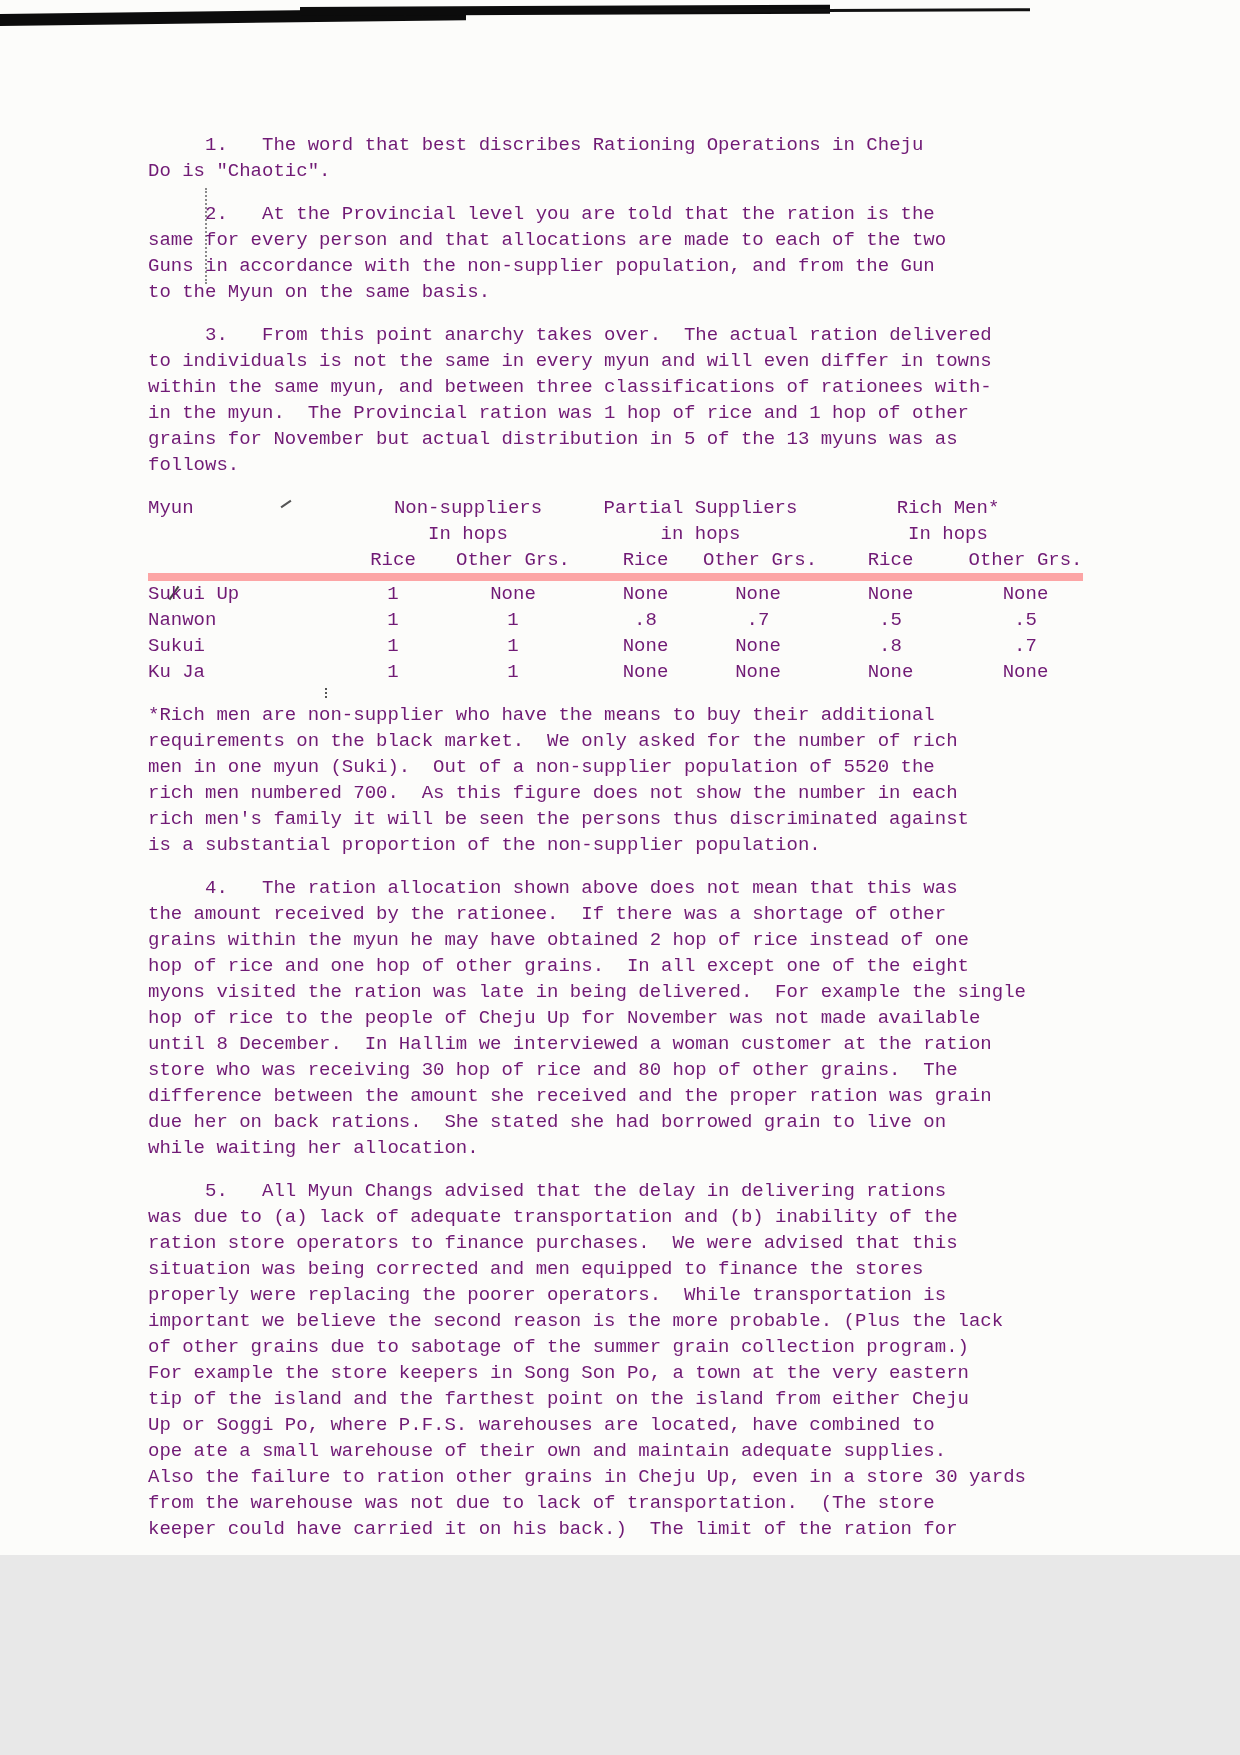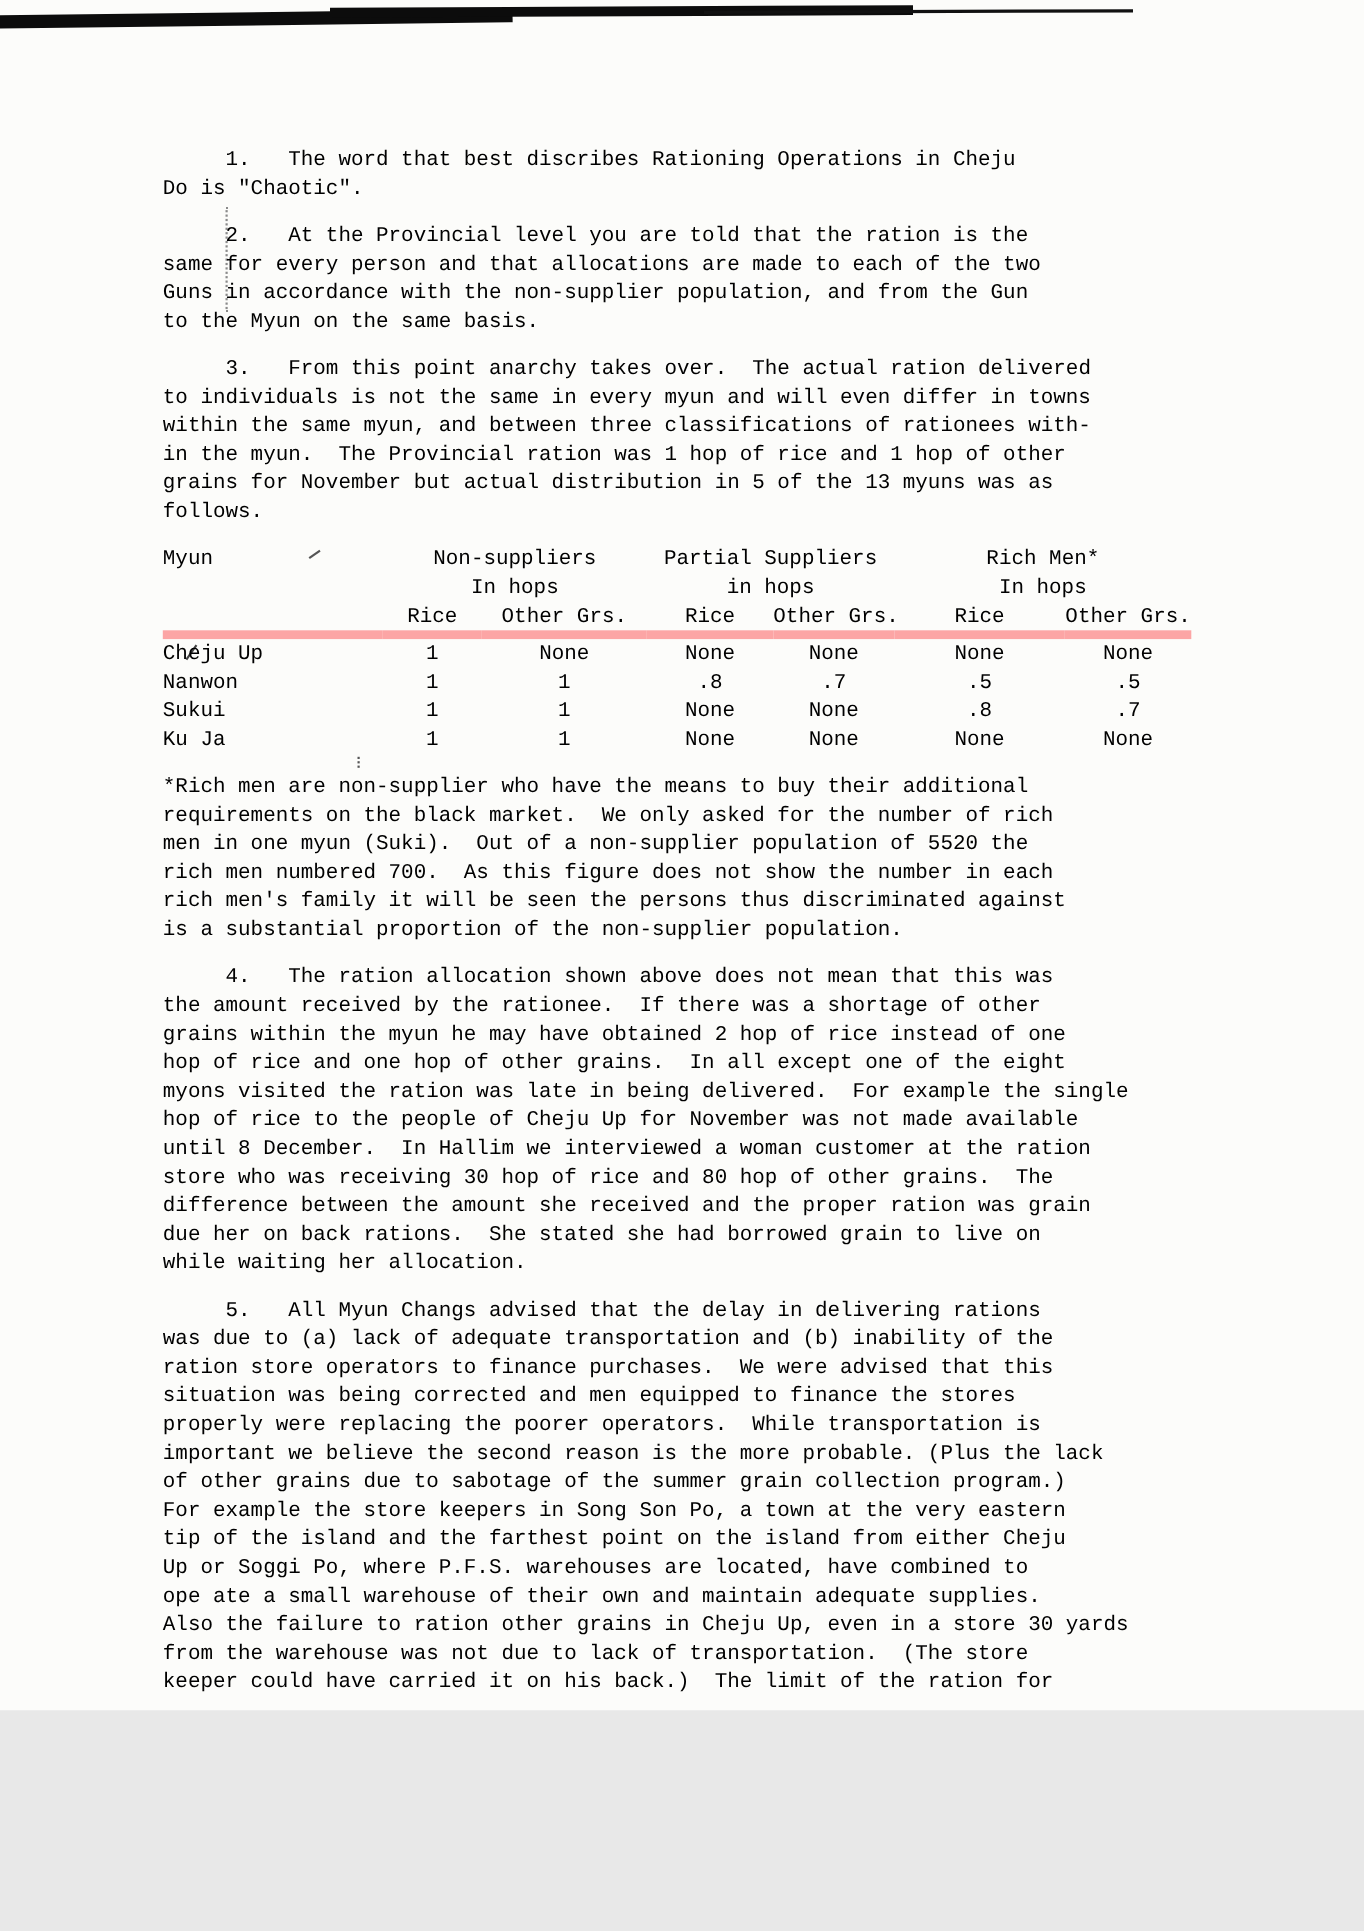--- a/index.html
+++ b/index.html
@@ -8,21 +8,21 @@
     background: #e8e8e8;
   }
   .page {
     position: relative;
     width: 1240px;
     height: 1555px;
     margin: 0 auto;
     background: #fcfcfa;
     overflow: hidden;
     font-family: "Liberation Mono", "DejaVu Sans Mono", monospace;
-    color: #000000;
+    color: #701a75;
   }
   
   .scan-bar-a {
     position: absolute; left: -4px; top: 14px; width: 470px; height: 12px;
     background: #0c0c0c; transform: rotate(-0.7deg); transform-origin: left center;
   }
   .scan-bar-b {
     position: absolute; left: 300px; top: 7px; width: 530px; height: 9px;
     background: #0c0c0c; transform: rotate(-0.25deg); transform-origin: left center;
   }
@@ -147,21 +147,21 @@
         <tr class="rule-row">
           <td></td>
           <td>Rice</td>
           <td>Other Grs.</td>
           <td>Rice</td>
           <td>Other Grs.</td>
           <td>Rice</td>
           <td>Other Grs.</td>
         </tr>
         <tr>
-          <td class="name-col">Cheju Up</td>
+          <td class="name-col">Sukui Up</td>
           <td>1</td>
           <td>None</td>
           <td>None</td>
           <td>None</td>
           <td>None</td>
           <td>None</td>
         </tr>
         <tr>
           <td class="name-col">Nanwon</td>
           <td>1</td>

